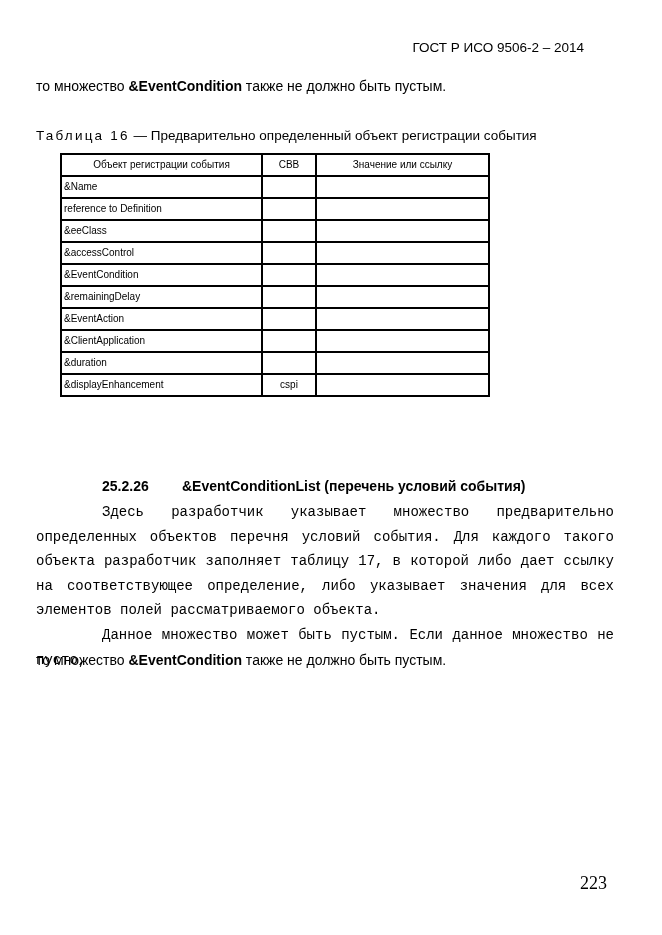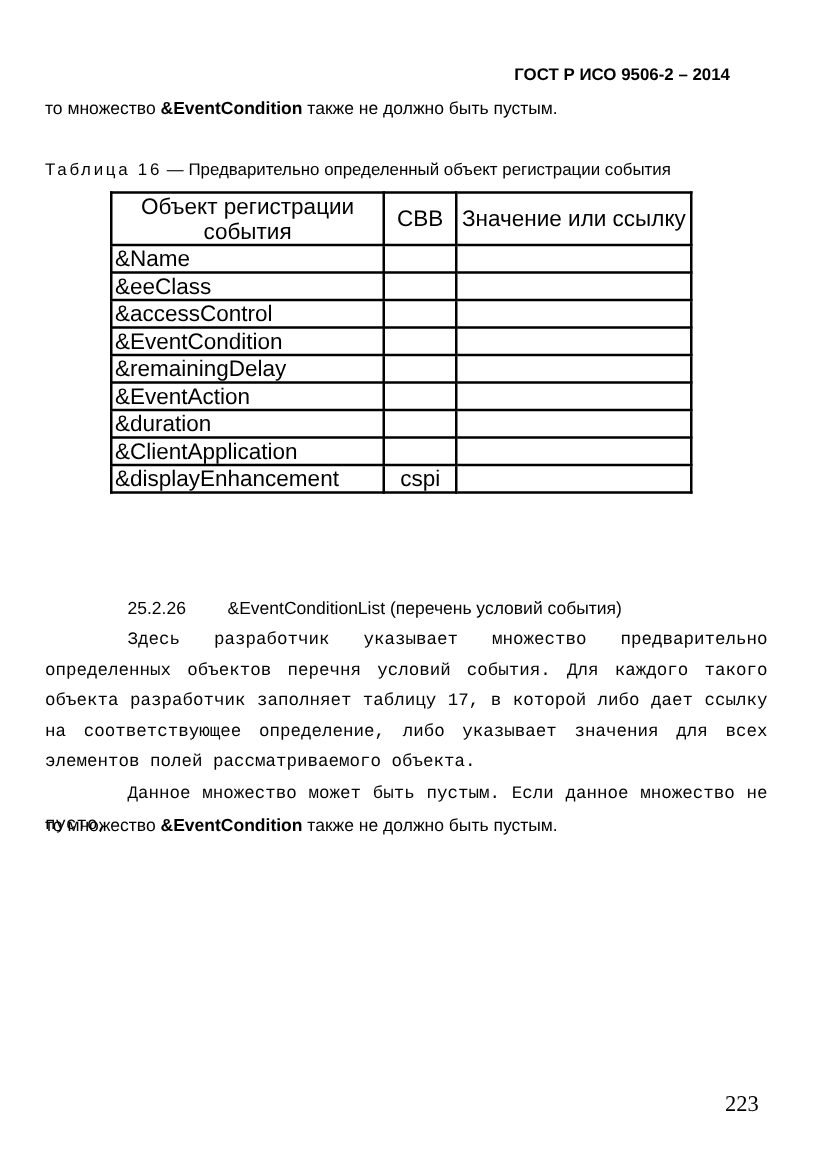--- a/index.html
+++ b/index.html
@@ -1,29 +1,29 @@
 <!DOCTYPE html>
 <html><head>
 <meta charset="utf-8">
 <style>
   html, body { margin: 0; padding: 0; background: #ffffff; }
   body { width: 662px; height: 935px; position: relative; overflow: hidden;
          font-family: "Liberation Sans", sans-serif; color: #000; }
-  .hdr { position: absolute; top: 52px; right: 78px; font-weight: bold; font-size: 13.5px; }
+  .hdr { position: absolute; top: 40px; right: 78px; font-weight: normal; font-size: 13.5px; }
   .line { position: absolute; font-size: 14px; white-space: nowrap; }
   .caption { position: absolute; top: 128px; left: 36px; font-size: 13.5px; white-space: nowrap; }
   .caption .spaced { letter-spacing: 2.2px; }
-  table.t { position: absolute; top: 153px; left: 60px; width: 466px; border-collapse: collapse; font-size: 18px; margin-left: 28px; }
+  table.t { position: absolute; top: 153px; left: 60px; width: 430px; border-collapse: collapse; font-size: 10px; }
   table.t td, table.t th { border: 2px solid #000; height: 20px; padding: 0 2px; font-weight: normal; line-height: 20px; }
   table.t th { text-align: center; }
   table.t col.c1 { width: 222px; } table.t col.c2 { width: 60px; } table.t col.c3 { width: 200px; }
   td.cbb { text-align: center; }
   .para { position: absolute; left: 36px; width: 578px; font-size: 14px; line-height: 24.5px; text-align: justify; }
   .indent { text-indent: 66px; font-family: Liberation Mono, monospace; }
-  .section { position: absolute; top: 478px; left: 102px; font-weight: normal; font-size: 14px; white-space: nowrap; }
+  .section { position: absolute; top: 478px; left: 102px; font-weight: bold; font-size: 14px; white-space: nowrap; }
   .section .num { display: inline-block; width: 80px; }
   .pagenum { position: absolute; top: 873px; left: 580px; font-family: "Liberation Serif", serif; font-size: 18px; }
   .lastline { text-align-last: justify; }
 </style>
 </head>
 <body>
 
 <div class="hdr">ГОСТ Р ИСО 9506-2 – 2014</div>
 
 <div class="line" style="top:78px; left:36px;">
@@ -47,20 +47,25 @@
       <th>Значение или ссылку</th>
     </tr>
   </thead>
   <tbody>
     <tr>
         <td>&amp;Name</td>
         <td class="cbb"></td>
         <td></td>
       </tr>
     <tr>
+        <td>reference to Definition</td>
+        <td class="cbb"></td>
+        <td></td>
+      </tr>
+    <tr>
         <td>&amp;eeClass</td>
         <td class="cbb"></td>
         <td></td>
       </tr>
     <tr>
         <td>&amp;accessControl</td>
         <td class="cbb"></td>
         <td></td>
       </tr>
     <tr>
@@ -72,26 +77,26 @@
         <td>&amp;remainingDelay</td>
         <td class="cbb"></td>
         <td></td>
       </tr>
     <tr>
         <td>&amp;EventAction</td>
         <td class="cbb"></td>
         <td></td>
       </tr>
     <tr>
-        <td>&amp;duration</td>
+        <td>&amp;ClientApplication</td>
         <td class="cbb"></td>
         <td></td>
       </tr>
     <tr>
-        <td>&amp;ClientApplication</td>
+        <td>&amp;duration</td>
         <td class="cbb"></td>
         <td></td>
       </tr>
     <tr>
         <td>&amp;displayEnhancement</td>
         <td class="cbb">cspi</td>
         <td></td>
       </tr>
   </tbody>
 </table>

